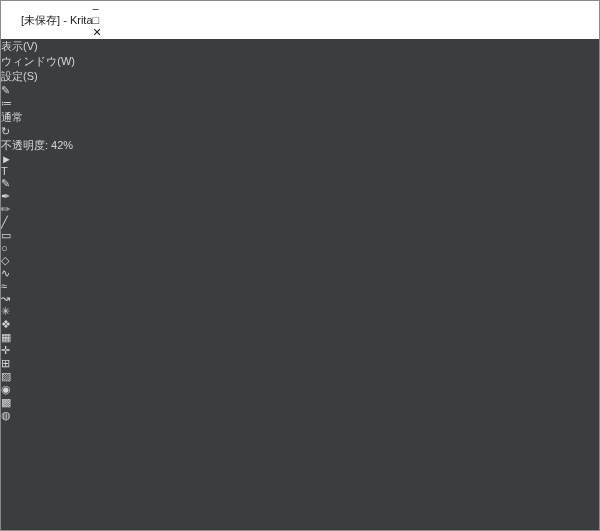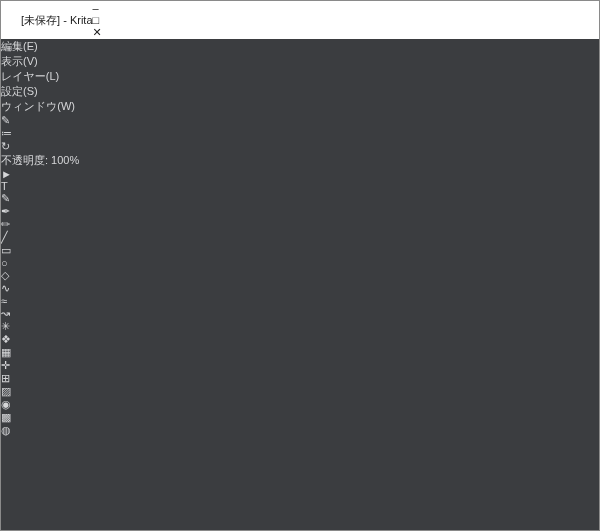--- a/index.html
+++ b/index.html
@@ -78,52 +78,54 @@
     <div class="app-icon"></div>
     <span class="title">[未保存] - Krita</span>
     <div class="win-controls">
       <div class="win-btn">–</div>
       <div class="win-btn">□</div>
       <div class="win-btn close">✕</div>
     </div>
   </div>
 
   <div class="menubar" id="menu-items">
-      <div class="menu-item">編集(E)</div>
       <div class="menu-item">表示(V)</div>
-      <div class="menu-item">レイヤー(L)</div>
+      <div class="menu-item">ウィンドウ(W)</div>
       <div class="menu-item">設定(S)</div>
-      <div class="menu-item">ウィンドウ(W)</div>
     </div>
 
   <div class="toolbar">
     <div class="tb-btn">
         <div class="ic-doc"></div>
       </div>
     <div class="tb-btn">
         <div class="ic-doc folded"></div>
       </div>
     <div class="tb-btn">
         <div class="ic-gradient"></div>
       </div>
     <div class="tb-btn">
         <div class="ic-checker"></div>
       </div>
     <div class="tb-btn">
         <div class="ic-fgbg"><i class="fg"></i><i class="bg"></i></div>
       </div>
     <div class="tb-btn">✎</div>
     <div class="tb-btn">≔</div>
+    <div class="select tb-select">
+      <span>通常</span>
+      <span class="caret i-caret"></span>
+    </div>
     <div class="tb-btn">
         <div class="ic-eraser"></div>
       </div>
     <div class="tb-btn">↻</div>
     <div class="slider" id="tb-opacity">
       <div class="fill" style="width: 100%;"></div>
-      <span class="slabel">不透明度: 100%</span>
+      <span class="slabel">不透明度: 42%</span>
       <span class="spin"><i class="i-caret up"></i><i class="i-caret"></i></span>
     </div>
     <i class="tsep"></i>
   </div>
 
   <div class="main">
 
     <div class="toolbox" id="toolbox">
         <div class="tool">►</div>
         <div class="tool">T</div>

